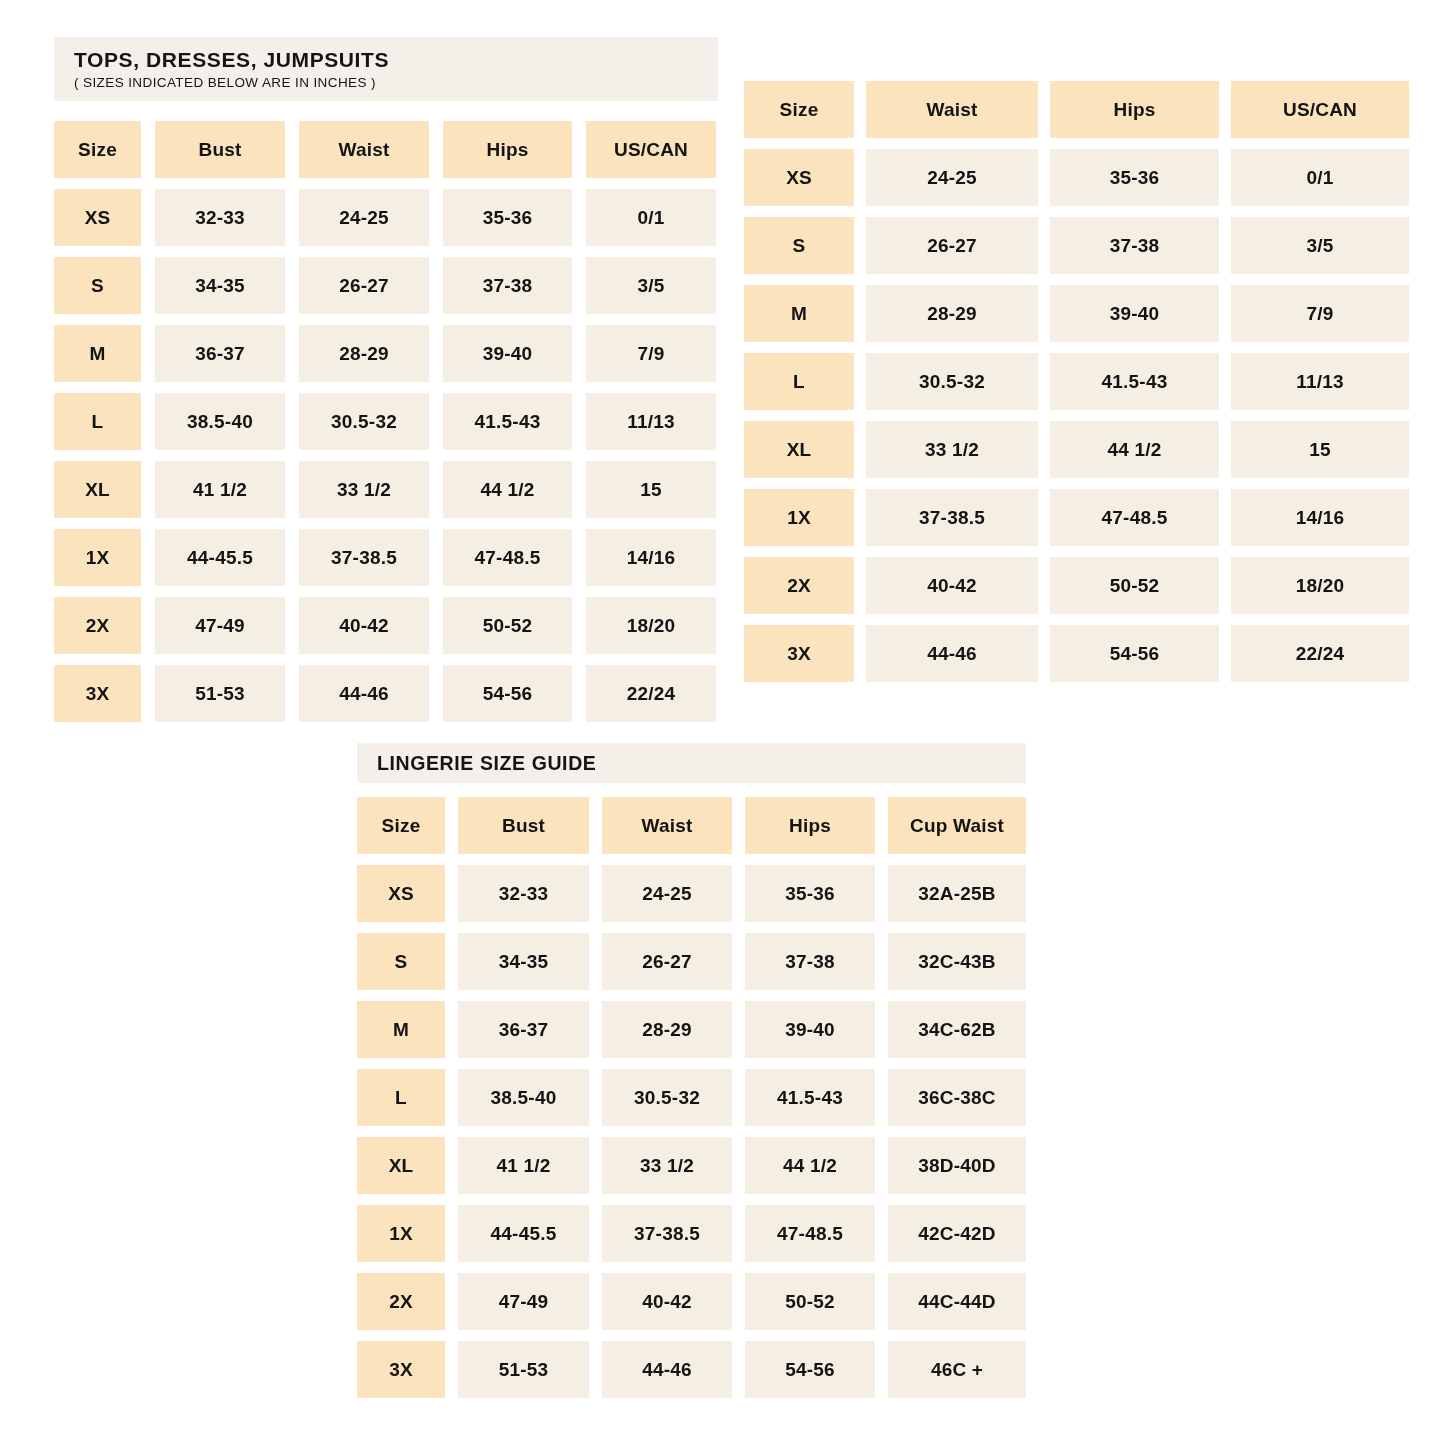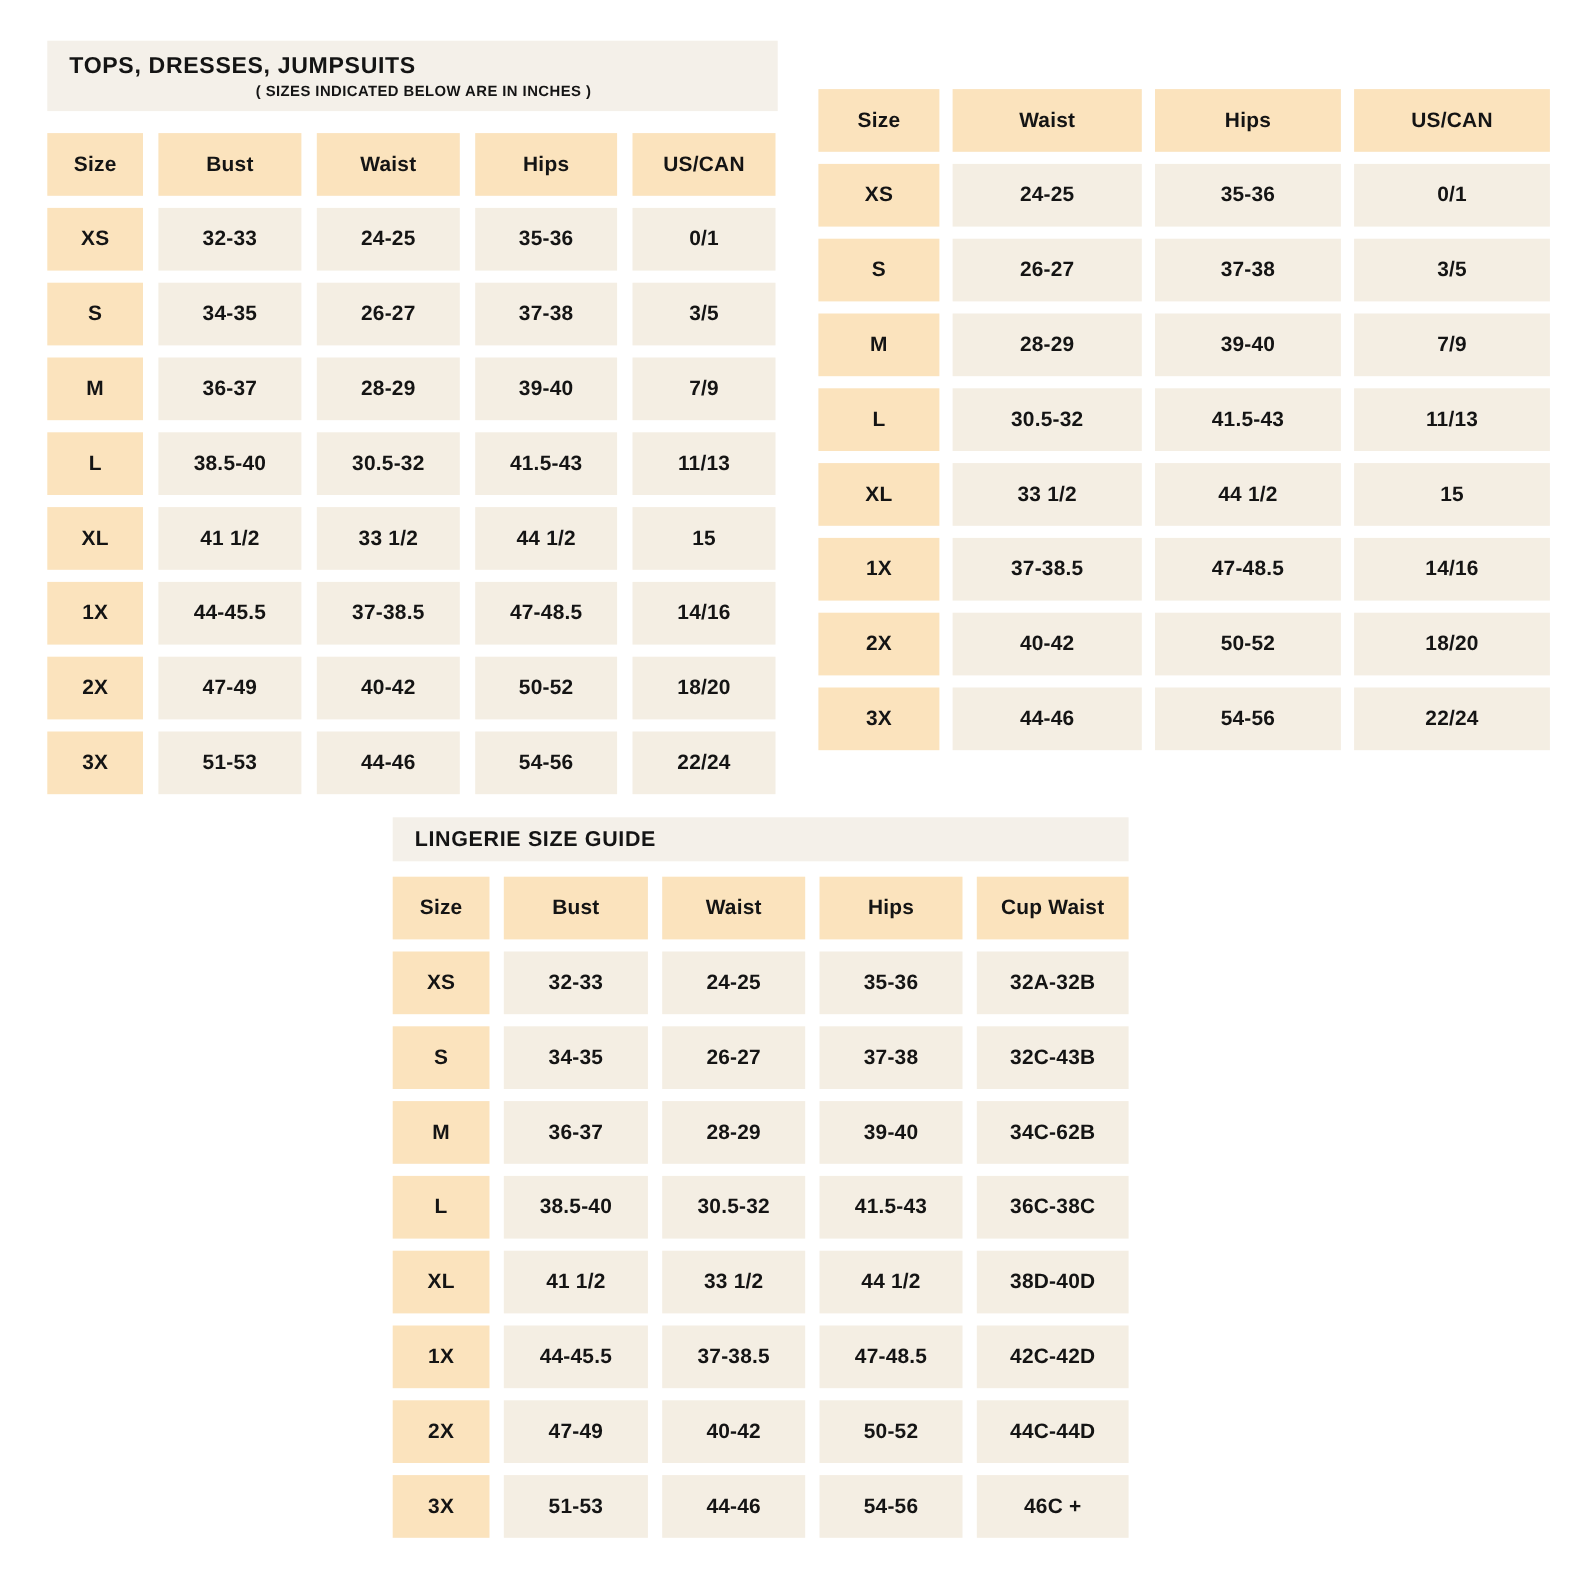--- a/index.html
+++ b/index.html
@@ -16,21 +16,21 @@
     color:var(--ink);
   }
   .canvas{
     position:relative;
     width:1445px;
     height:1445px;
     background:var(--bg);
     overflow:hidden;
   }
   .tbl{position:absolute;}
-  #t0{left:43px;top:37px;width:664px;}
+  #t0{left:54px;top:37px;width:664px;}
   #t1{left:744px;top:68px;width:662px;}
   #t2{left:357px;top:743px;width:669px;border-radius:22px;}
 
   .band{
     background:var(--band);
     width:100%;
     display:flex;
     flex-direction:column;
     justify-content:center;
     padding-left:20px;
@@ -40,24 +40,23 @@
   #t2 .band{height:40px;}
   .band h2{
     font-size:21px;
     font-weight:800;
     letter-spacing:0.6px;
     line-height:1.15;
   }
   #t1 .band h2,#t2 .band h2{font-size:19.5px;}
   .band p{
     font-size:13.5px;
-    font-weight:700;
+    font-weight:400;
     letter-spacing:0.4px;
     margin-top:3px;
-    text-align:center;
   }
   .band p:empty{display:none;}
 
   .grid{
     display:grid;
     grid-auto-rows:57px;
   }
   #t0 .grid{grid-template-columns:87px 130px 130px 129px 130px;gap:11px 14px;margin-top:20px;}
   #t1 .grid{grid-template-columns:110px 172px 169px 178px;gap:11px 12px;margin-top:13px;}
   #t2 .grid{grid-template-columns:88px 131px 130px 130px 138px;gap:11px 13px;margin-top:14px;}
@@ -179,21 +178,21 @@
       <div class="grid">
         <div class="cell head">Size</div>
         <div class="cell head">Bust</div>
         <div class="cell head">Waist</div>
         <div class="cell head">Hips</div>
         <div class="cell head">Cup Waist</div>
         <div class="cell label">XS</div>
         <div class="cell data">32-33</div>
         <div class="cell data">24-25</div>
         <div class="cell data">35-36</div>
-        <div class="cell data">32A-32B</div>
+        <div class="cell data">32A-25B</div>
         <div class="cell label">S</div>
         <div class="cell data">34-35</div>
         <div class="cell data">26-27</div>
         <div class="cell data">37-38</div>
         <div class="cell data">32C-43B</div>
         <div class="cell label">M</div>
         <div class="cell data">36-37</div>
         <div class="cell data">28-29</div>
         <div class="cell data">39-40</div>
         <div class="cell data">34C-62B</div>

